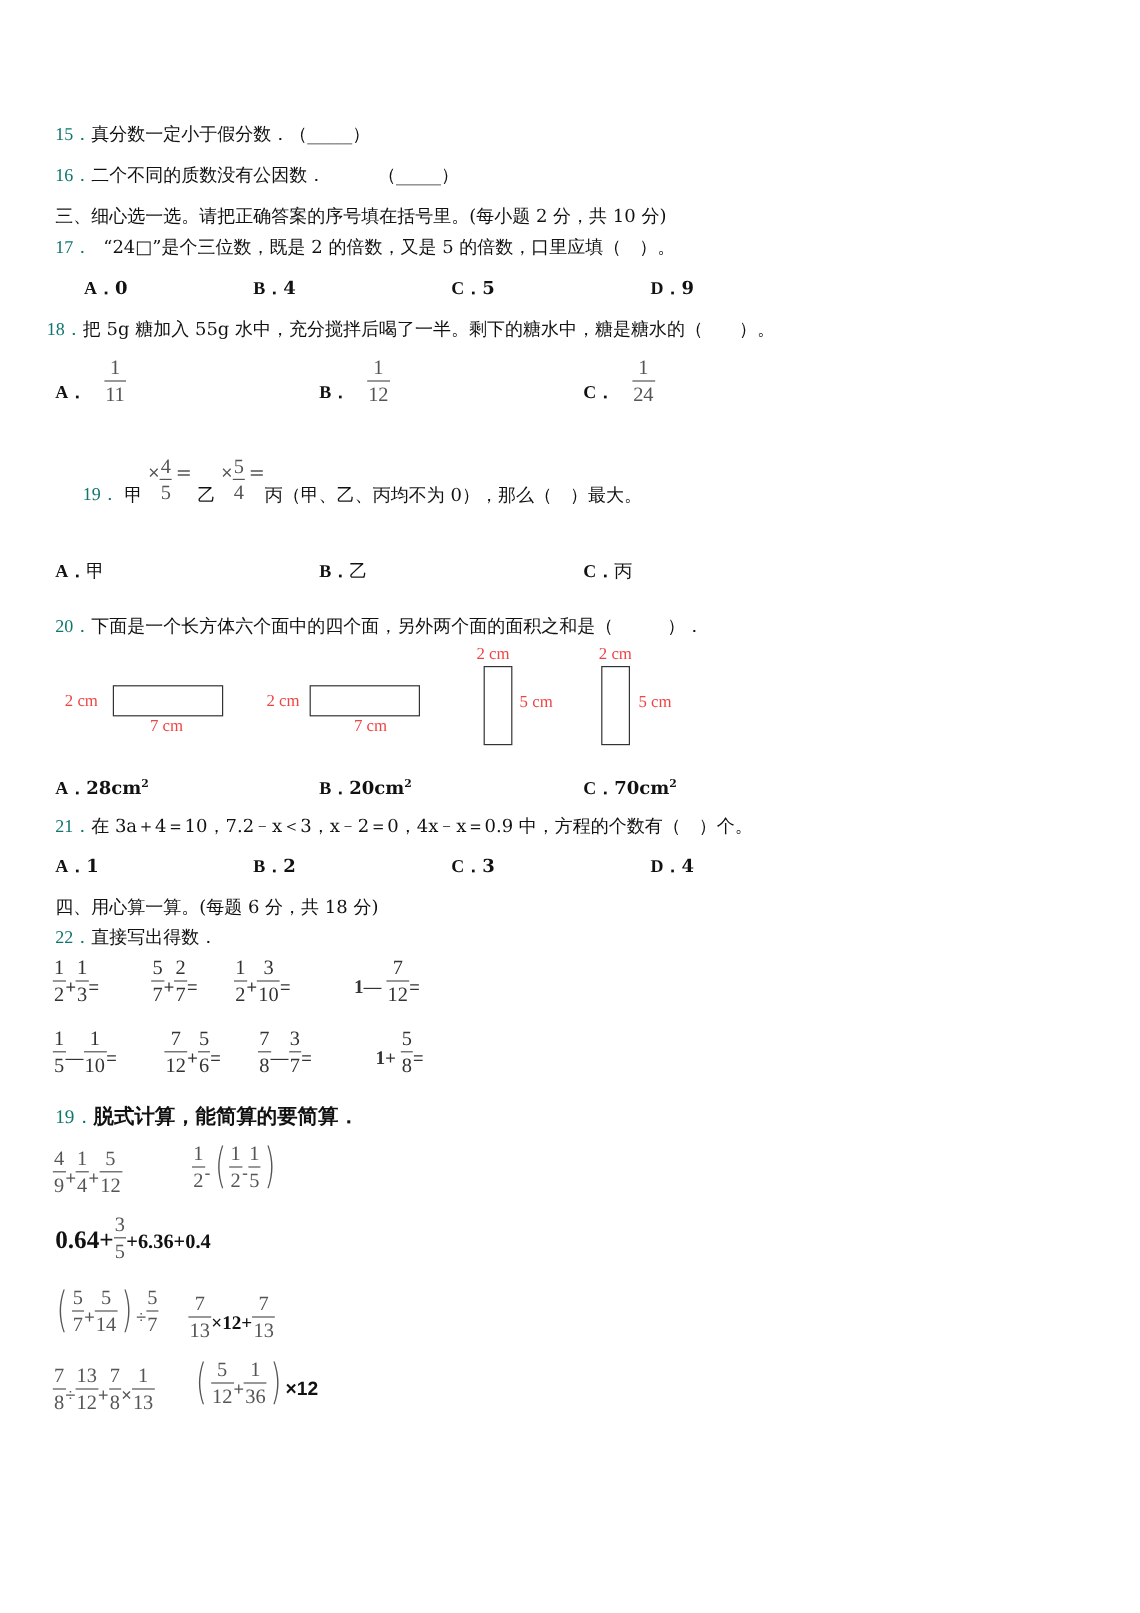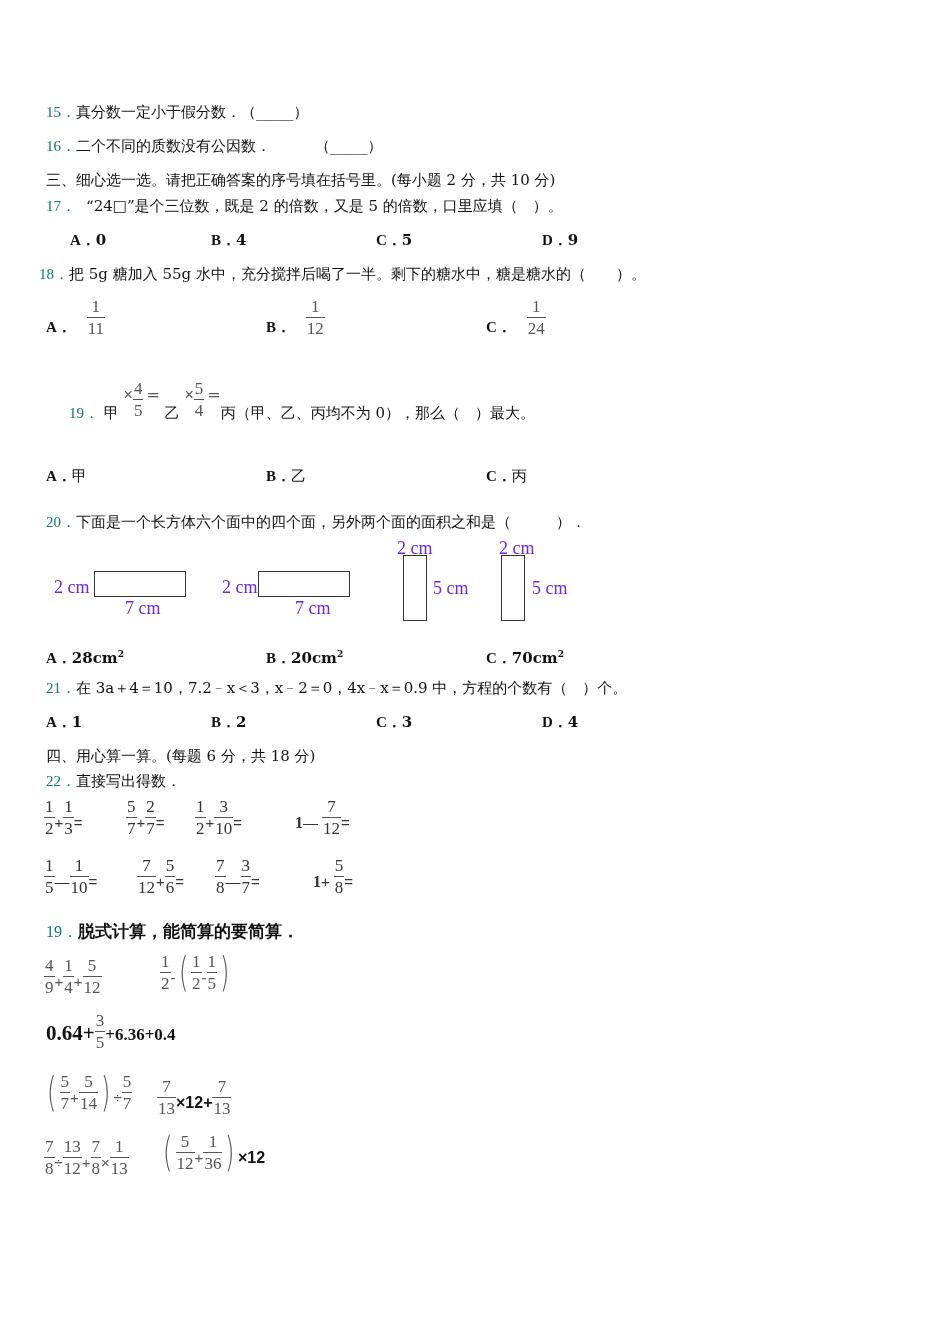--- a/index.html
+++ b/index.html
@@ -17,21 +17,21 @@
   
   .frac { display: inline-flex; flex-direction: column; align-items: center; vertical-align: middle; font-family: "Liberation Serif", serif; line-height: 1; }
   .frac .n, .frac .d { padding: 0 1px; font-size: 17px; }
   .frac .bar { width: 100%; height: 0; border-top: 1px solid #555; margin: 2px 0; }
   .gray { color: #555; }
   .navy { color: #333; }
   .sym { font-family: "Liberation Sans", sans-serif; font-size: 15px; vertical-align: -6px; }
   .bignum { font-family: "Liberation Serif", serif; font-weight: bold; font-size: 16px; vertical-align: -6px; }
   .paren { font-family: "DejaVu Sans", sans-serif; font-size: 40px; font-weight: 200; color: #555; vertical-align: middle; line-height: 1; transform: scaleX(0.6); display: inline-block; }
   .rect { position: absolute; border: 1px solid #333; background: #fff; }
-  .dimlabel { position: absolute; font-family: "Liberation Serif", serif; font-size: 18px; color: #6d28d9; white-space: nowrap; }
+  .dimlabel { position: absolute; font-family: "Liberation Serif", serif; font-size: 14px; color: #ef4444; white-space: nowrap; }
   sup { font-size: 9px; }
 </style>
 </head>
 <body>
 
 <div class="abs line" style="left:46px; top:102px;">
   <span class="qnum">15．</span><span>真分数一定小于假分数．（_____）</span>
 </div>
 
 <div class="abs line" style="left:46px; top:136px;">
@@ -278,21 +278,21 @@
       <span class="bar"></span>
       <span class="d">7</span>
     </span>
 </div>
 
 <div class="abs" style="left:157px; top:1078px;">
   <span class="frac gray">
       <span class="n">7</span>
       <span class="bar"></span>
       <span class="d">13</span>
-    </span><span class="bignum" style="font-family:Liberation Sans, sans-serif;">×12+</span><span class="frac gray">
+    </span><span class="bignum" style="font-family:Liberation Serif, serif;">×12+</span><span class="frac gray">
       <span class="n">7</span>
       <span class="bar"></span>
       <span class="d">13</span>
     </span>
 </div>
 
 <div class="abs gray" style="left:44px; top:1138px;">
   <span class="frac">
       <span class="n">7</span>
       <span class="bar"></span>

